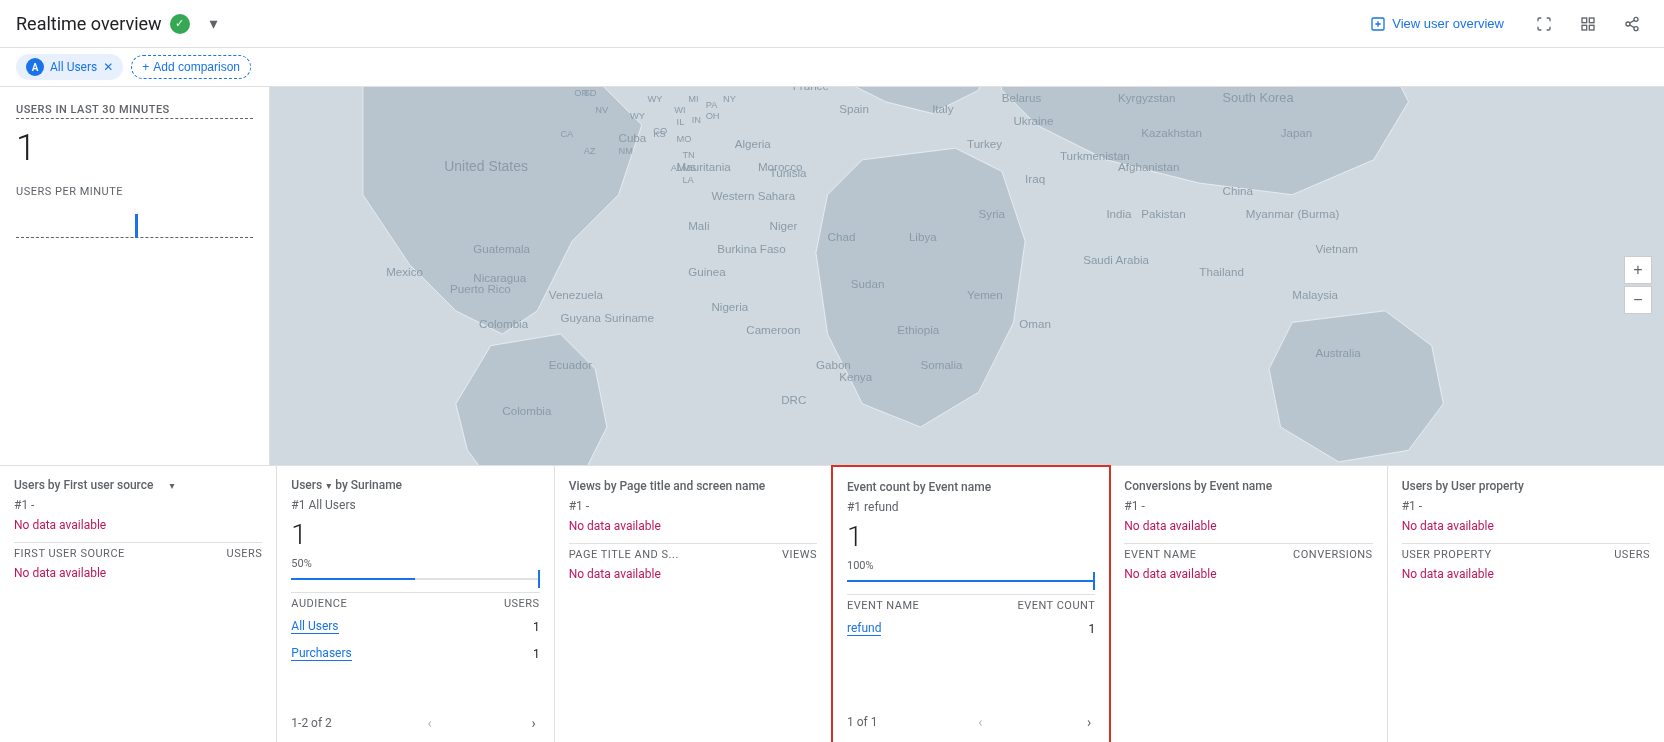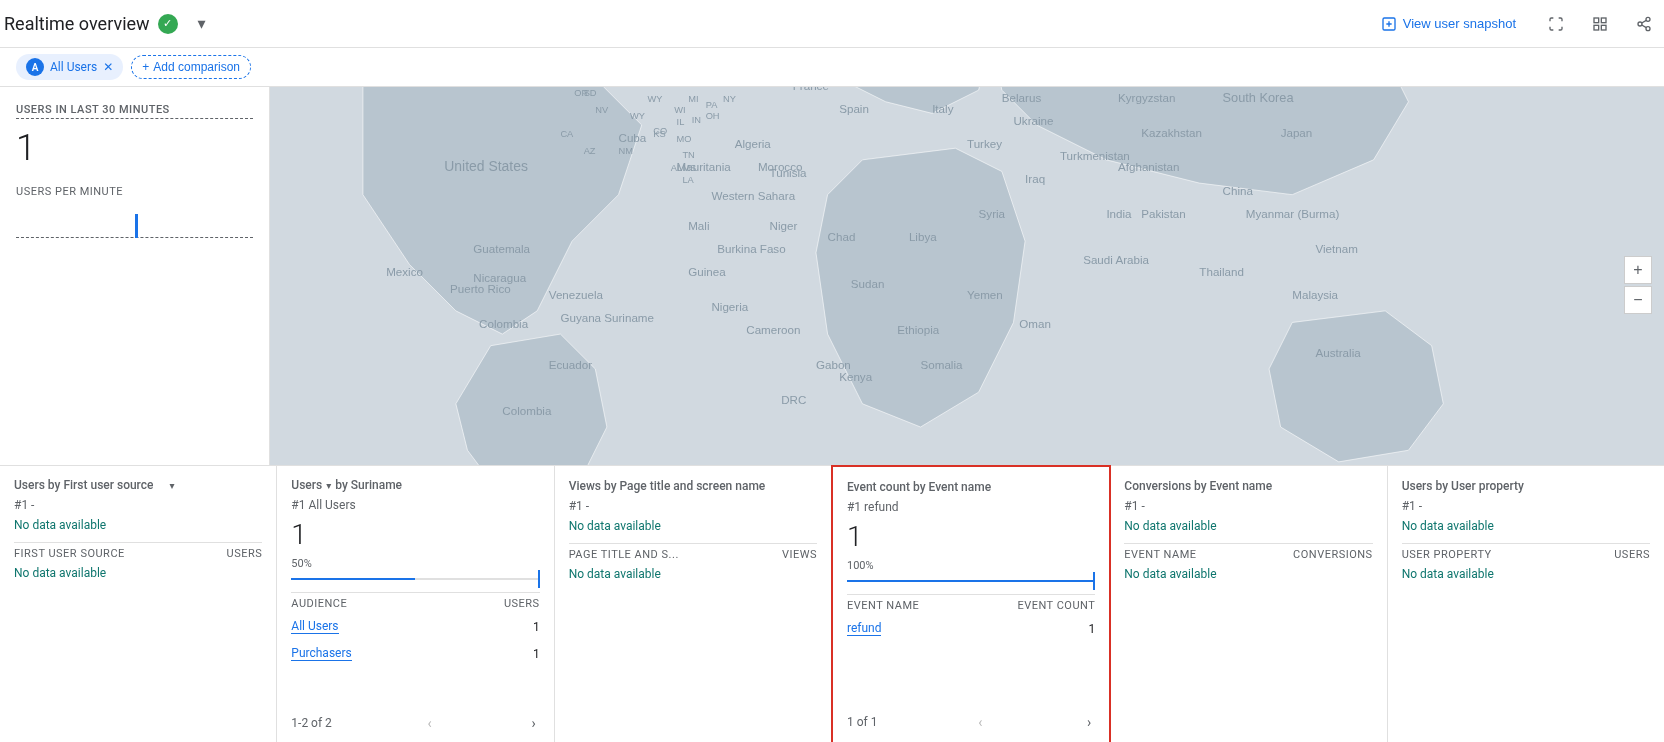--- a/index.html
+++ b/index.html
@@ -1,21 +1,21 @@
 <!DOCTYPE html>
 <html><head>
   <meta charset="utf-8">
   <style>
     * { box-sizing: border-box; margin: 0; padding: 0; }
     body { font-family: 'Google Sans', Roboto, Arial, sans-serif; background: #f8f9fa; color: #202124; font-size: 13px; overflow: hidden; }
 
     
     .header {
       display: flex; align-items: center; justify-content: space-between;
-      padding: 8px 4px; background: #fff; border-bottom: 1px solid #e0e0e0;
+      padding: 8px 16px; background: #fff; border-bottom: 1px solid #e0e0e0;
       height: 48px;
     }
     .header-left { display: flex; align-items: center; gap: 8px; }
     .header-title { font-size: 18px; font-weight: 400; color: #202124; }
     .status-icon { width: 20px; height: 20px; border-radius: 50%; background: #34a853; display: flex; align-items: center; justify-content: center; color: #fff; font-size: 11px; }
     .header-right { display: flex; align-items: center; gap: 12px; }
     .view-snapshot-btn { display: flex; align-items: center; gap: 6px; font-size: 13px; color: #1a73e8; cursor: pointer; border: none; background: none; padding: 6px 12px; border-radius: 4px; }
     .icon-btn { width: 32px; height: 32px; border-radius: 50%; display: flex; align-items: center; justify-content: center; cursor: pointer; color: #5f6368; border: none; background: none; font-size: 16px; }
 
     
@@ -59,21 +59,21 @@
     .card { flex: 1; border-right: 1px solid #e0e0e0; padding: 12px 14px; display: flex; flex-direction: column; gap: 6px; overflow: hidden; min-width: 0; }
     .card:last-child { border-right: none; }
     .card.highlighted { border: 2px solid #d93025; margin: -1px; }
     .card-title { font-size: 12px; color: #5f6368; font-weight: 500; white-space: nowrap; overflow: hidden; text-overflow: ellipsis; }
     .card-rank { font-size: 12px; color: #5f6368; }
     .card-main-value { font-size: 28px; font-weight: 300; color: #202124; }
     .card-pct { font-size: 11px; color: #5f6368; }
     .progress-container { position: relative; height: 2px; background: #e0e0e0; margin: 2px 0; }
     .progress-bar { height: 100%; background: #1a73e8; }
     .progress-line { position: absolute; top: -8px; right: 0; width: 2px; height: 18px; background: #1a73e8; }
-    .no-data { font-size: 12px; color: #0f766e; }
+    .no-data { font-size: 12px; color: #be185d; }
     .table-header { display: flex; justify-content: space-between; border-top: 1px solid #e0e0e0; padding-top: 4px; margin-top: 4px; }
     .table-col-label { font-size: 11px; color: #5f6368; text-transform: uppercase; letter-spacing: 0.5px; }
     .table-row-data { display: flex; justify-content: space-between; align-items: center; padding: 3px 0; }
     .table-link { color: #1a73e8; font-size: 12px; border-bottom: 1px solid #1a73e8; cursor: pointer; }
     .table-val { font-size: 12px; color: #202124; }
     .card-pagination { display: flex; align-items: center; justify-content: space-between; gap: 4px; margin-top: auto; padding-top: 4px; font-size: 12px; color: #5f6368; }
     .page-btn { cursor: pointer; color: #5f6368; font-size: 14px; padding: 2px 4px; }
     .page-btn.disabled { color: #bbb; cursor: default; }
     .dropdown-arrow { font-size: 10px; color: #5f6368; }
   </style>
@@ -85,21 +85,21 @@
     <span class="header-title">Realtime overview</span>
     <div class="status-icon">✓</div>
     <button class="icon-btn">▾</button>
   </div>
   <div class="header-right">
     <button class="view-snapshot-btn">
       <svg width="16" height="16" viewBox="0 0 24 24" fill="none" stroke="#1a73e8" stroke-width="2">
           <rect x="3" y="3" width="18" height="18" rx="2"></rect>
           <path d="M8 12h8M12 8v8"></path>
         </svg>
-      <span>View user snapshot</span>
+      <span>View user overview</span>
     </button>
     <button class="icon-btn">
       <svg width="16" height="16" viewBox="0 0 24 24" fill="none" stroke="#5f6368" stroke-width="2">
           <path d="M8 3H5a2 2 0 0 0-2 2v3m18 0V5a2 2 0 0 0-2-2h-3m0 18h3a2 2 0 0 0 2-2v-3M3 16v3a2 2 0 0 0 2 2h3"></path>
         </svg>
     </button>
     <button class="icon-btn">
       <svg width="16" height="16" viewBox="0 0 24 24" fill="none" stroke="#5f6368" stroke-width="2">
           <rect x="3" y="3" width="7" height="7"></rect>
           <rect x="14" y="3" width="7" height="7"></rect>

